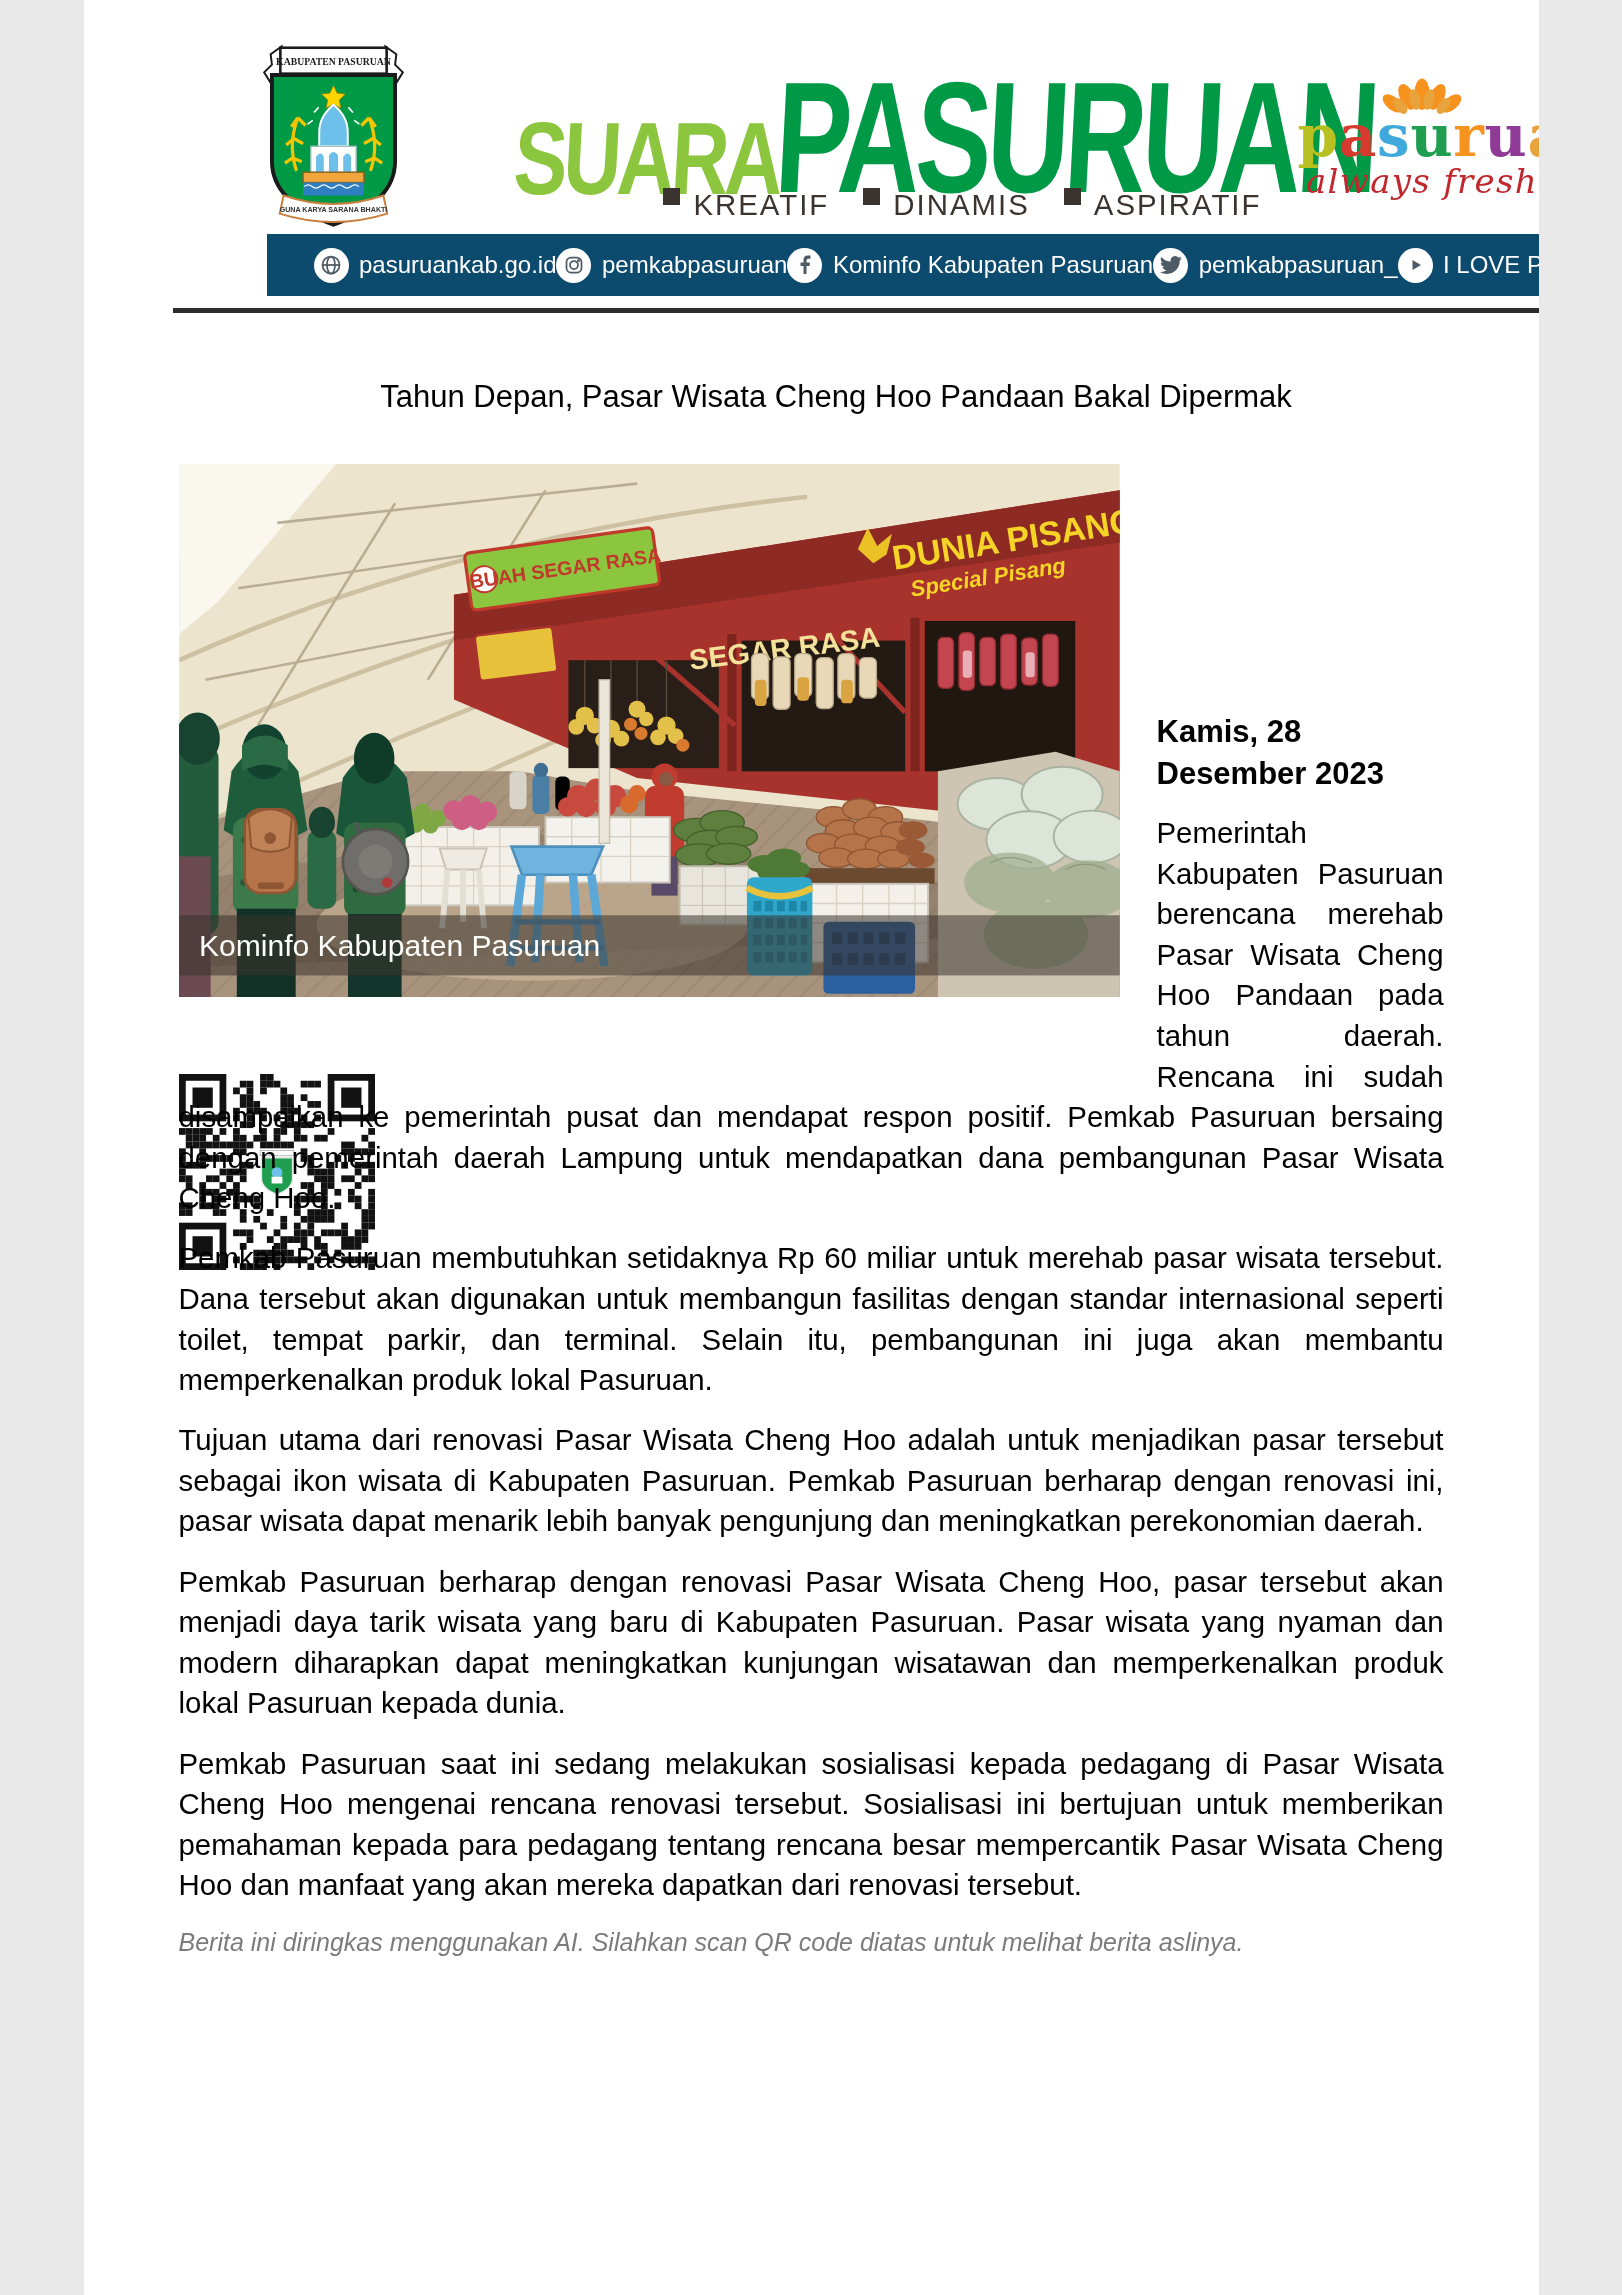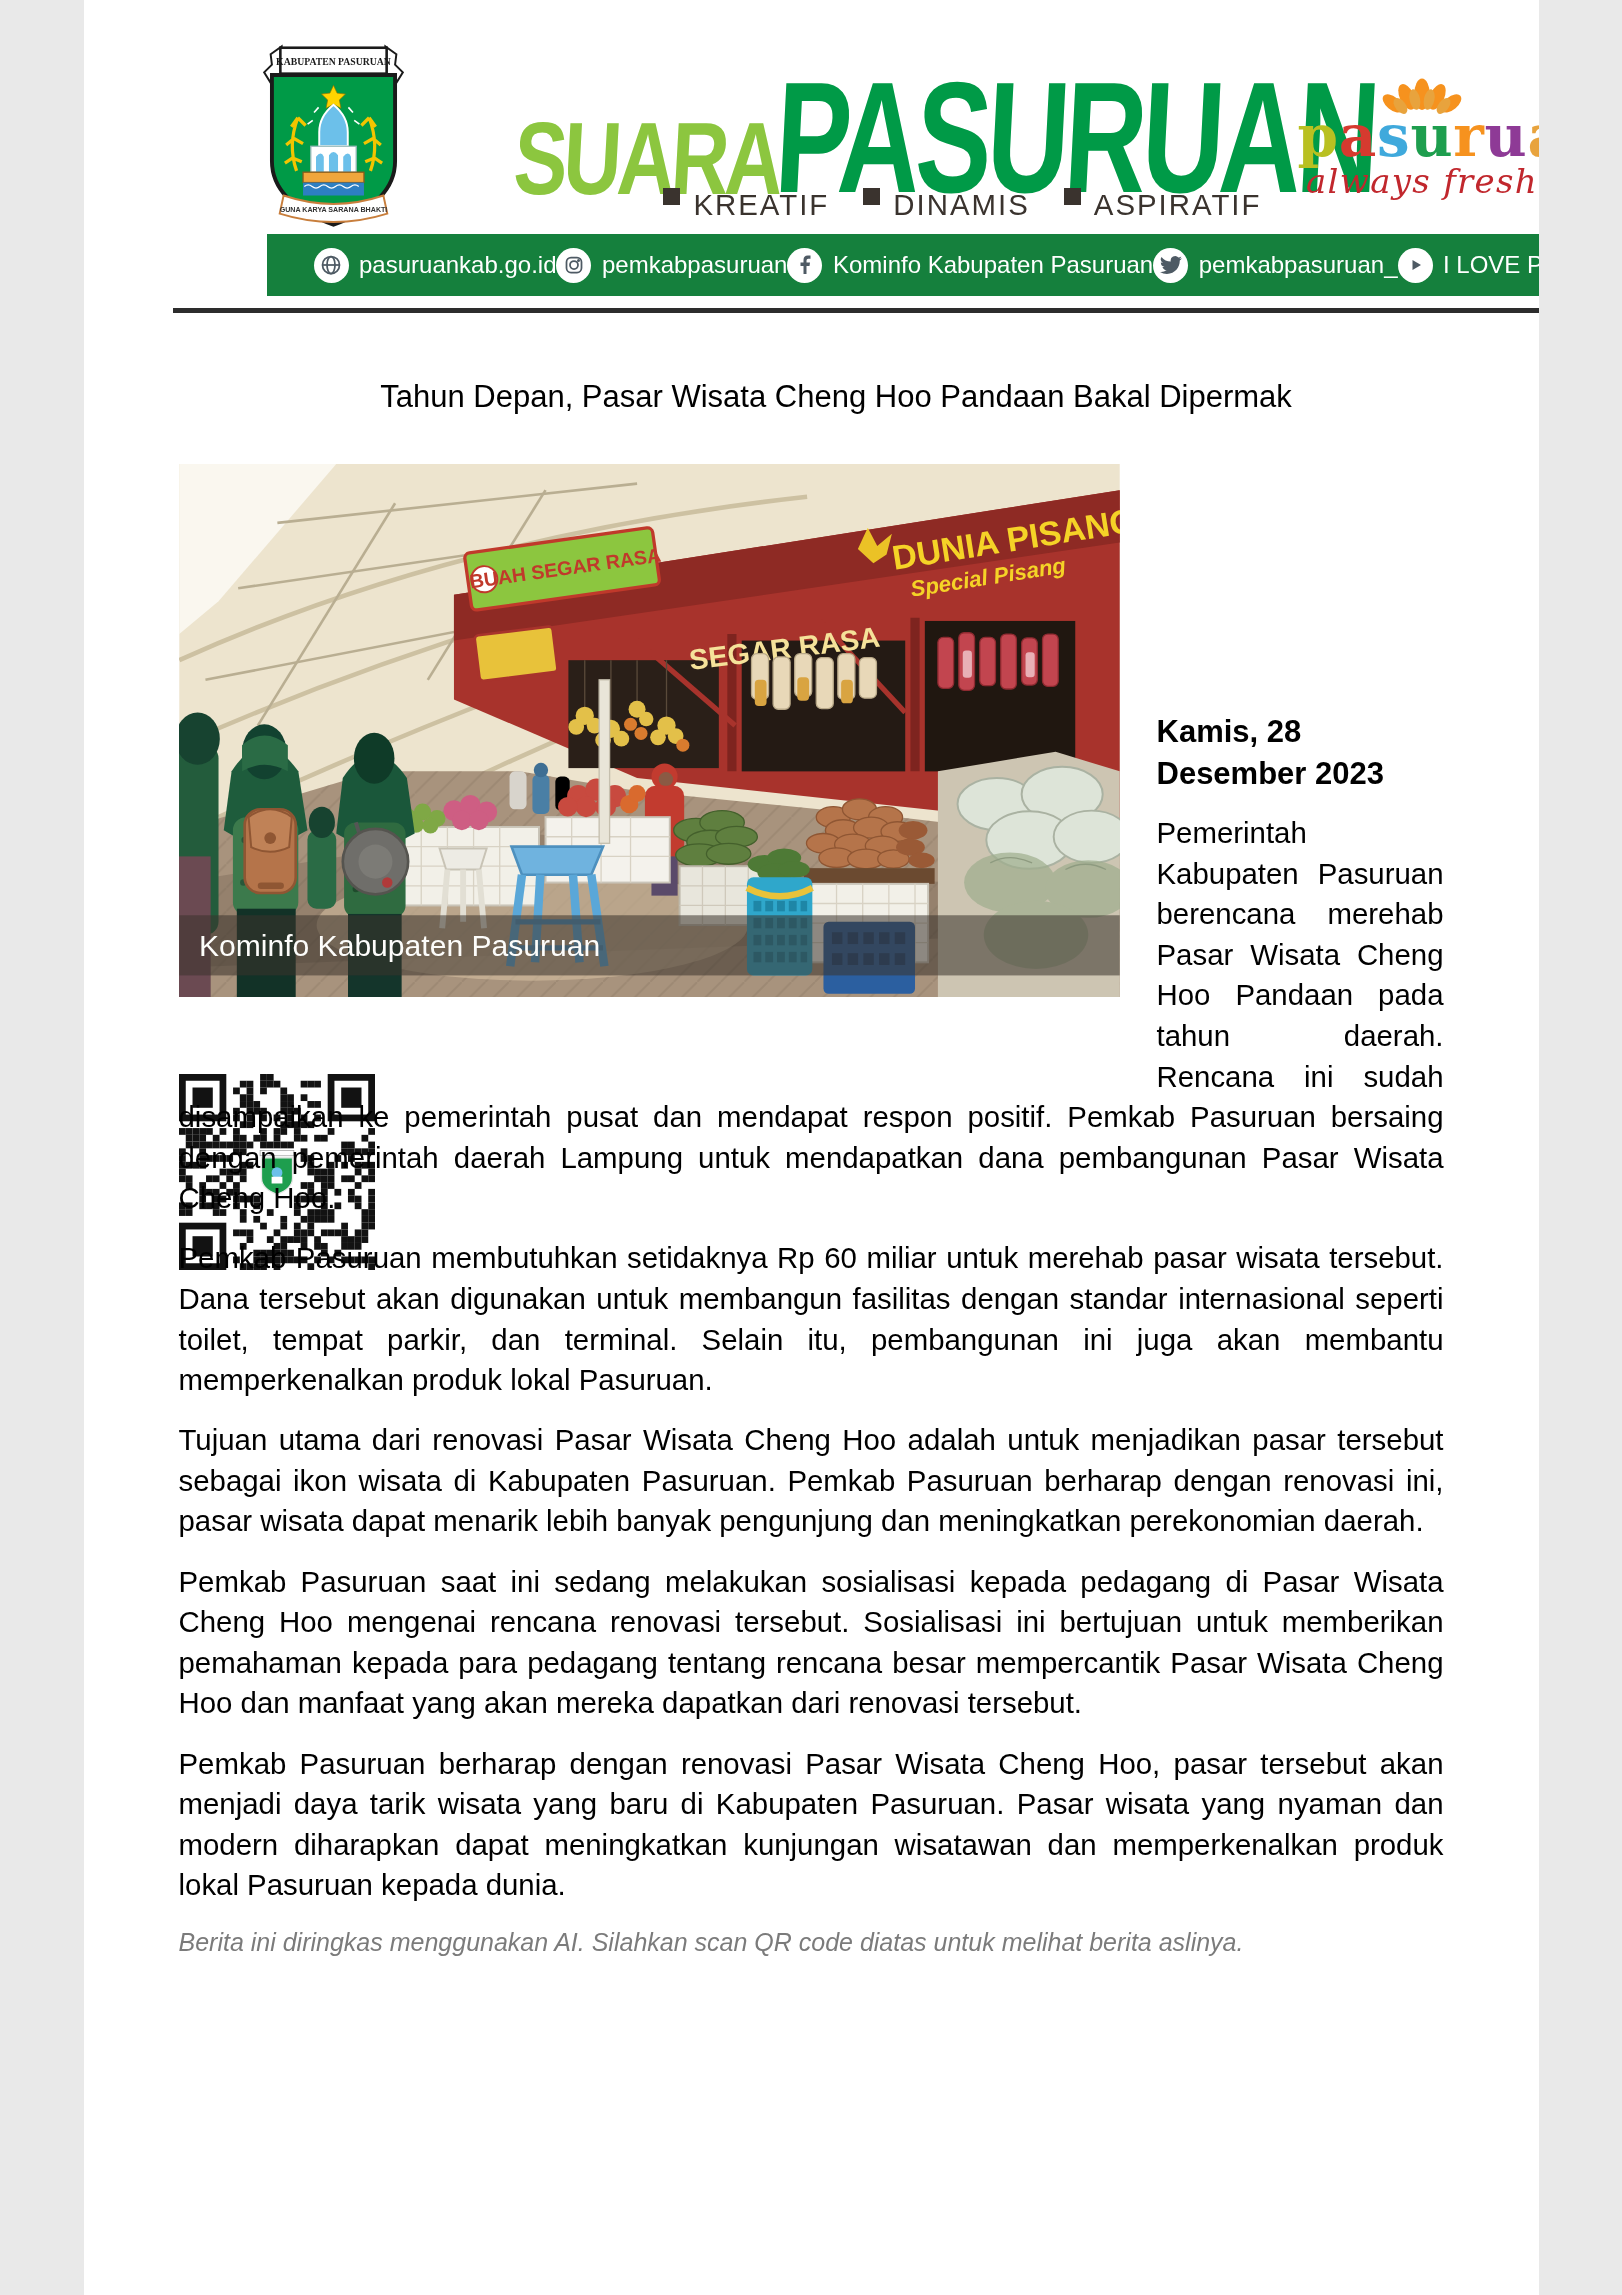--- a/index.html
+++ b/index.html
@@ -15,21 +15,21 @@
   .brand-pasuruan{display:inline-block;font-weight:bold;font-size:158px;color:#009A47;
          transform:scaleX(.72) skewX(-4deg);transform-origin:bottom left;letter-spacing:-6.5px;line-height:.78;margin-left:-3.9px;}
   .tagline{position:absolute;left:681px;top:188px;width:497px;display:flex;justify-content:flex-end;
            gap:34px;font-size:29.4px;color:#3A332E;letter-spacing:2px;}
   .tag{display:flex;align-items:flex-start;gap:13px;}
   .tag .sq{width:17px;height:17px;background:#3A332E;display:inline-block;}
   .fresh{position:absolute;left:1214px;top:77px;width:249px;text-align:center;}
   .fresh-leaves{display:block;margin:0 auto -9.2px;}
   .fresh-word{font-family:"DejaVu Serif",serif;font-weight:bold;font-size:58px;line-height:.95;letter-spacing:0.7px;}
   .fresh-script{font-family:"DejaVu Serif",serif;font-style:italic;font-size:34px;color:#C1272D;margin-top:-2.6px;letter-spacing:1.3px;}
-  .socialbar{position:absolute;left:183px;top:234px;width:1276px;height:62px;background:#15803d;
+  .socialbar{position:absolute;left:183px;top:234px;width:1276px;height:62px;background:#0c4a6e;
              display:flex;align-items:center;justify-content:space-between;padding:0 47px;box-sizing:border-box;}
   .soc{display:flex;align-items:center;gap:10.5px;color:#fff;font-size:24px;white-space:nowrap;}
   .soc .ic{width:35px;height:35px;background:#fff;border-radius:50%;display:flex;align-items:center;justify-content:center;flex:0 0 auto;}
   .rule{position:absolute;left:89px;top:308px;width:1445px;height:5.2px;background:#2D2D2D;}
   
   .main{margin:0 95px;}
   .title{margin:47px auto 0;width:1315px;text-align:center;font-size:31px;font-weight:normal;line-height:1.5;}
   .article{margin-top:38px;font-size:29.4px;line-height:1.38;text-align:justify;}
   .article::after{content:"";display:block;clear:both;}
   .photo-block{float:left;width:941px;margin:5.2px 37px 77px 0;}
@@ -837,20 +837,20 @@
           <circle cx="145" cy="146" r="8" fill="#6CC0EA"></circle>
           <rect x="137" y="152" width="16" height="10" fill="#fff"></rect>
           </svg>
       </div>
 
       <p class="date">Kamis, 28 Desember 2023</p>
 
       <p class="body">Pemerintah Kabupaten Pasuruan berencana merehab Pasar Wisata Cheng Hoo Pandaan pada tahun daerah. Rencana ini sudah disampaikan ke pemerintah pusat dan mendapat respon positif. Pemkab Pasuruan bersaing dengan pemerintah daerah Lampung untuk mendapatkan dana pembangunan Pasar Wisata Cheng Hoo.</p>
       <p class="body">Pemkab Pasuruan membutuhkan setidaknya Rp 60 miliar untuk merehab pasar wisata tersebut. Dana tersebut akan digunakan untuk membangun fasilitas dengan standar internasional seperti toilet, tempat parkir, dan terminal. Selain itu, pembangunan ini juga akan membantu memperkenalkan produk lokal Pasuruan.</p>
       <p class="body">Tujuan utama dari renovasi Pasar Wisata Cheng Hoo adalah untuk menjadikan pasar tersebut sebagai ikon wisata di Kabupaten Pasuruan. Pemkab Pasuruan berharap dengan renovasi ini, pasar wisata dapat menarik lebih banyak pengunjung dan meningkatkan perekonomian daerah.</p>
+      <p class="body">Pemkab Pasuruan berharap dengan renovasi Pasar Wisata Cheng Hoo, pasar tersebut akan menjadi daya tarik wisata yang baru di Kabupaten Pasuruan. Pasar wisata yang nyaman dan modern diharapkan dapat meningkatkan kunjungan wisatawan dan memperkenalkan produk lokal Pasuruan kepada dunia.</p>
       <p class="body">Pemkab Pasuruan saat ini sedang melakukan sosialisasi kepada pedagang di Pasar Wisata Cheng Hoo mengenai rencana renovasi tersebut. Sosialisasi ini bertujuan untuk memberikan pemahaman kepada para pedagang tentang rencana besar mempercantik Pasar Wisata Cheng Hoo dan manfaat yang akan mereka dapatkan dari renovasi tersebut.</p>
-      <p class="body">Pemkab Pasuruan berharap dengan renovasi Pasar Wisata Cheng Hoo, pasar tersebut akan menjadi daya tarik wisata yang baru di Kabupaten Pasuruan. Pasar wisata yang nyaman dan modern diharapkan dapat meningkatkan kunjungan wisatawan dan memperkenalkan produk lokal Pasuruan kepada dunia.</p>
 
       <p class="note">Berita ini diringkas menggunakan AI. Silahkan scan QR code diatas untuk melihat berita aslinya.</p>
     </div>
   </div>
 </div>
 
 
 </body></html>

